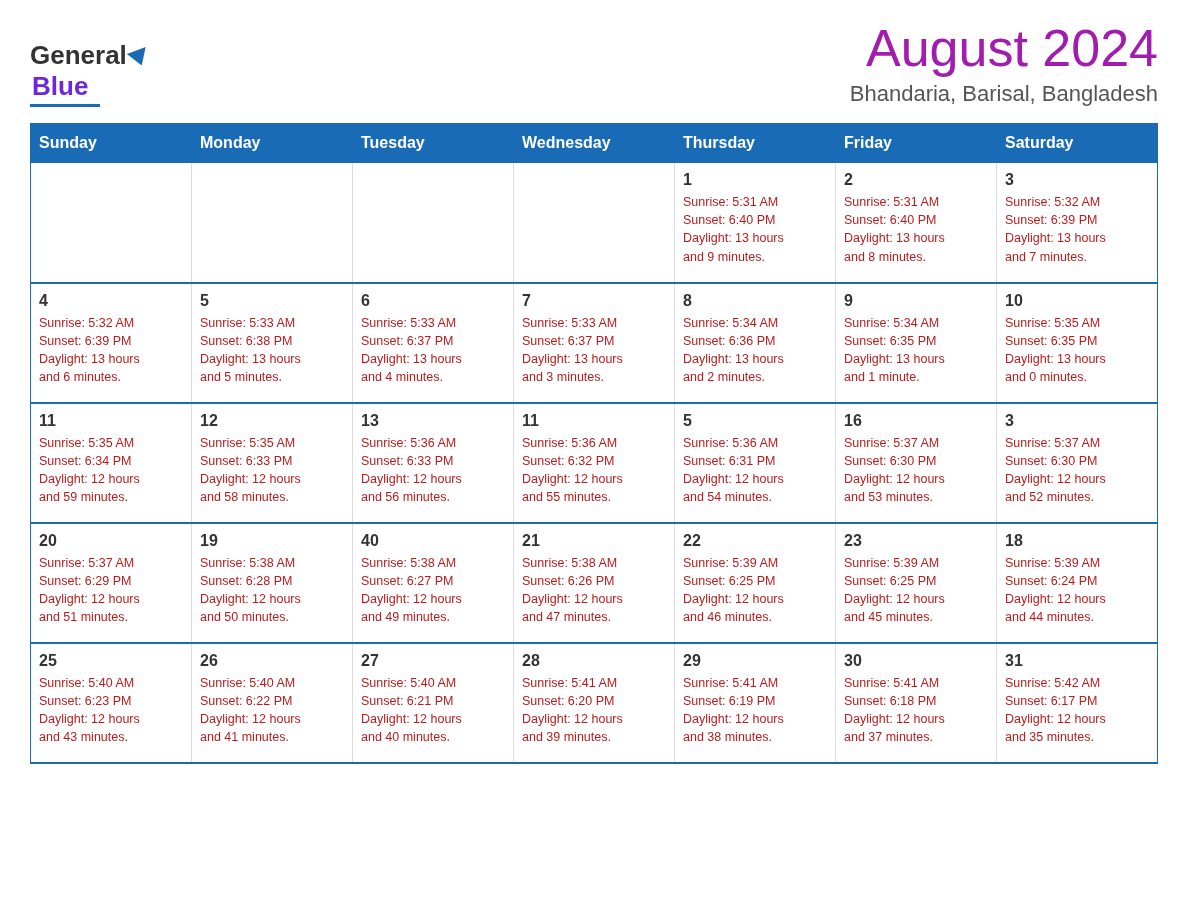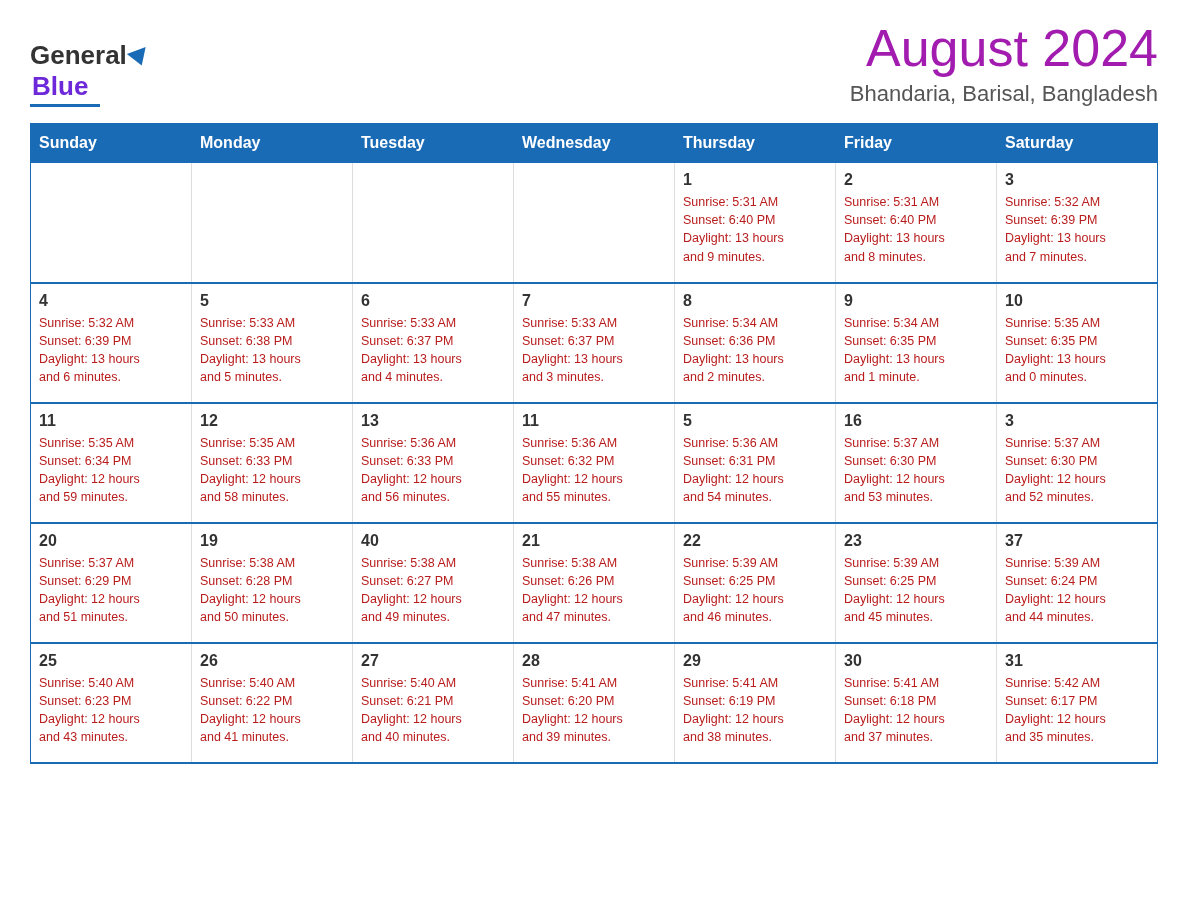--- a/index.html
+++ b/index.html
@@ -234,21 +234,21 @@
         </td>
         <td>
           <span class="day-number">22</span>
           <div class="day-info">Sunrise: 5:39 AM<br>Sunset: 6:25 PM<br>Daylight: 12 hours<br>and 46 minutes.</div>
         </td>
         <td>
           <span class="day-number">23</span>
           <div class="day-info">Sunrise: 5:39 AM<br>Sunset: 6:25 PM<br>Daylight: 12 hours<br>and 45 minutes.</div>
         </td>
         <td>
-          <span class="day-number">37</span>
+          <span class="day-number">18</span>
           <div class="day-info">Sunrise: 5:39 AM<br>Sunset: 6:24 PM<br>Daylight: 12 hours<br>and 44 minutes.</div>
         </td>
       </tr>
       <tr>
         <td>
           <span class="day-number">25</span>
           <div class="day-info">Sunrise: 5:40 AM<br>Sunset: 6:23 PM<br>Daylight: 12 hours<br>and 43 minutes.</div>
         </td>
         <td>
           <span class="day-number">26</span>

